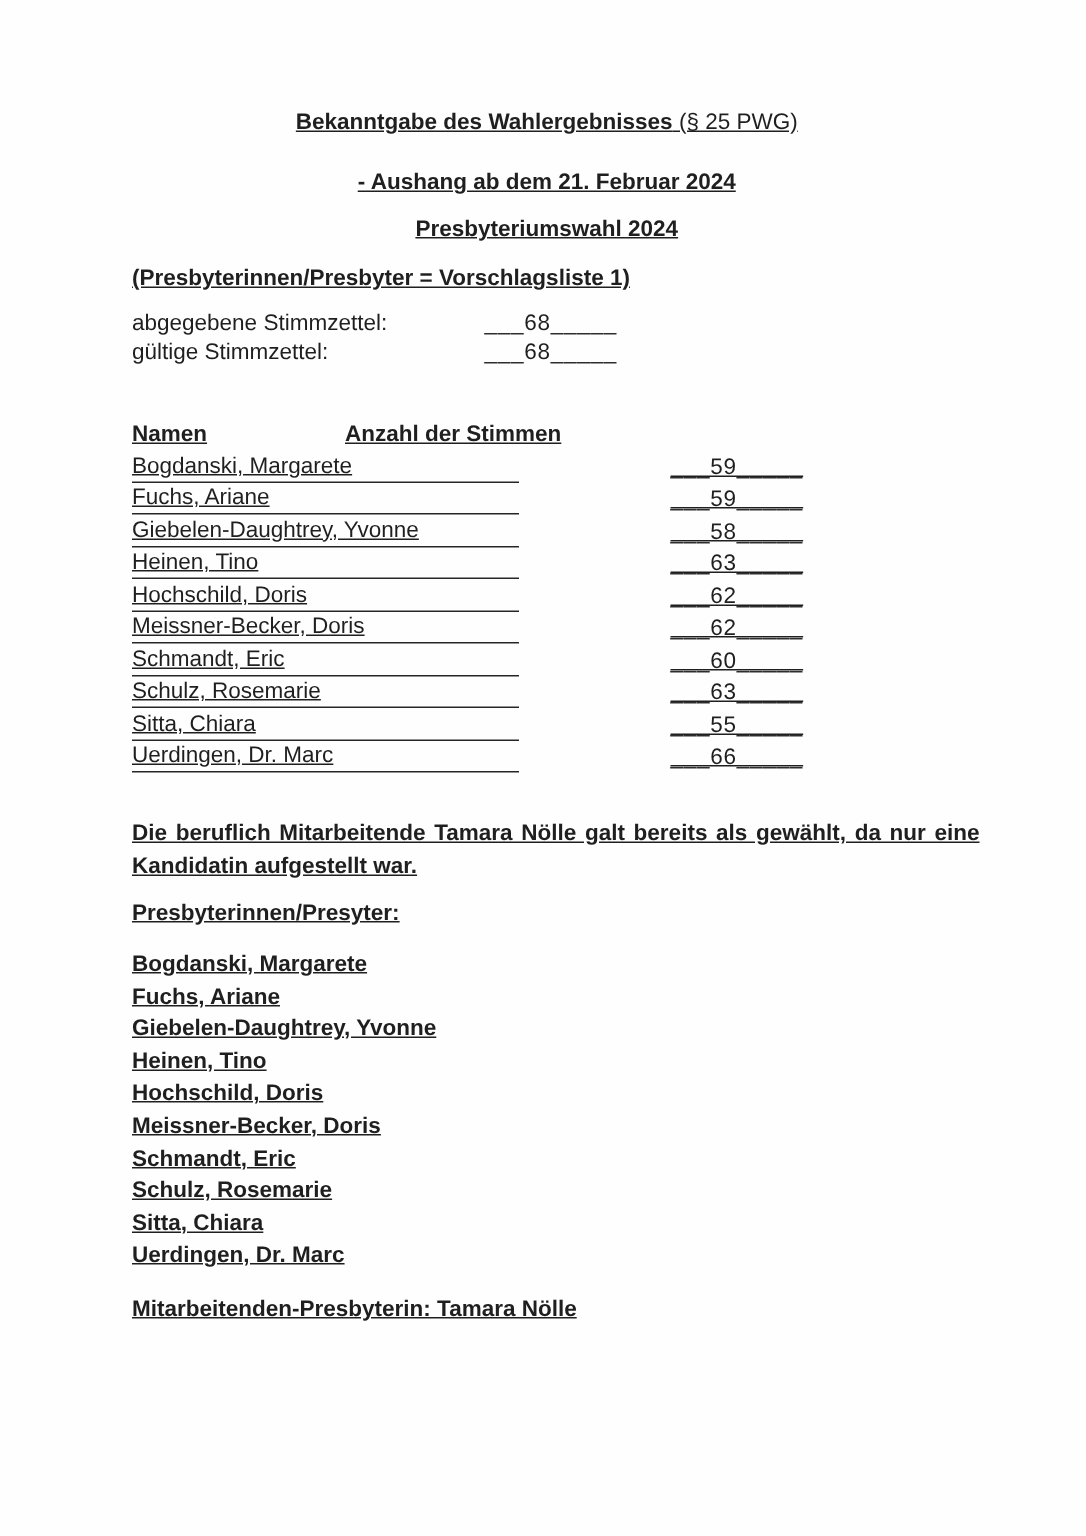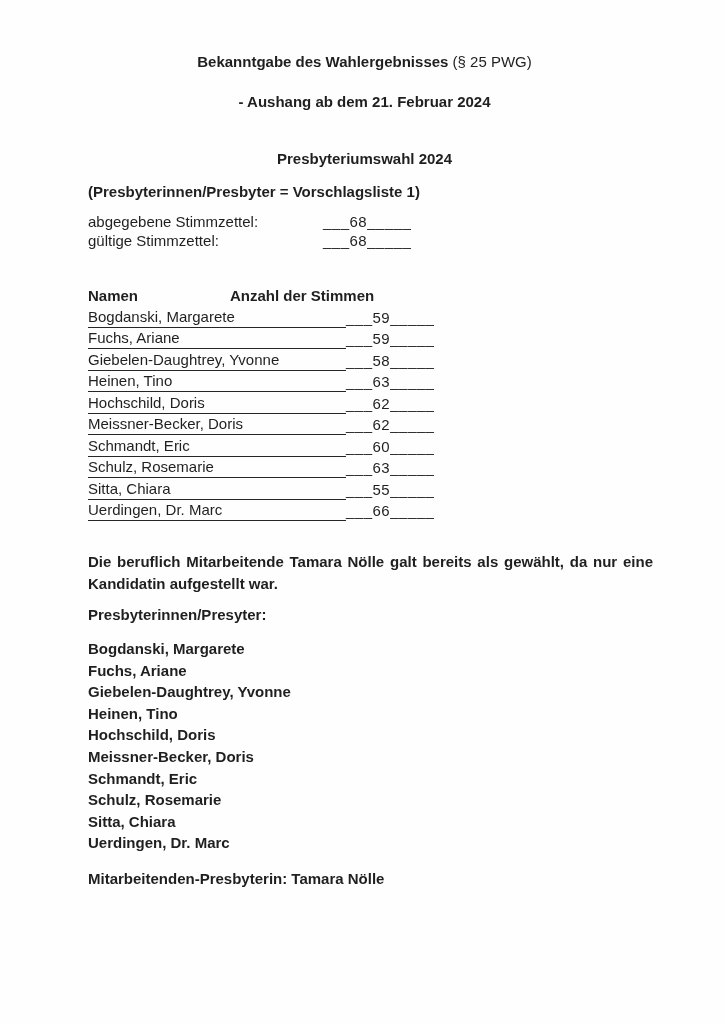--- a/index.html
+++ b/index.html
@@ -2,51 +2,52 @@
 <html lang="de"><head>
 <meta charset="utf-8">
 <style>
   html, body { margin: 0; padding: 0; background: #ffffff; }
   .page {
     position: relative;
     width: 724px;
     height: 1024px;
     box-sizing: border-box;
     background: #fefefe;
-    padding: 52px 67px 0 88px;
+    padding: 72px 67px 0 88px;
     font-family: "Liberation Sans", sans-serif;
     font-size: 15px;
     color: #1f1f1f;
     overflow: hidden;
+    text-decoration: underline;
   }
   .centered { text-align: center; position: relative; left: -8px; }
   .bold { font-weight: 700; }
 
   .doc-title { line-height: 19px; margin: 0 0 21px 0; }
-  .doc-subtitle { font-weight: 700; line-height: 19px; margin: 0 0 38px 0; }
+  .doc-subtitle { font-weight: 700; line-height: 19px; margin: 0 0 12px 0; }
   .section-title { font-weight: 700; line-height: 19px; margin: 0 0 14px 0; }
   .intro { line-height: 19px; margin: 0 0 13px 0; }
   .list-note { font-weight: 700; line-height: 19px; margin: 0 0 11px 0; }
 
   .ballots { margin: 0 0 35px 0; }
   .ballot-row { line-height: 19px; }
   .ballot-label { display: inline-block; width: 235px; }
   .ballot-value { display: inline-block; letter-spacing: 0.5px; }
 
   .results-header { font-weight: 700; line-height: 20px; display: flex; margin-top: 36px; }
   .results-header .h-name { display: inline-block; width: 142px; }
   .result-row { display: flex; align-items: flex-end; height: 21.5px; }
   .cell-name {
     display: inline-block;
     width: 258px;
     border-bottom: 1.6px solid #262626;
     white-space: nowrap;
     line-height: 20px;
   }
-  .cell-votes { display: inline-block; line-height: 20px; letter-spacing: 0.5px; }
+  .cell-votes { display: inline-block; margin-left: 101px; line-height: 20px; letter-spacing: 0.5px; }
   .results { margin: 0 0 30px 0; }
 
   .note-paragraph {
     font-weight: 700;
     line-height: 21.5px;
     text-align: justify;
     margin: 0 4px 11px 0;
   }
   .elected-intro { font-weight: 700; line-height: 19px; margin: 0 0 15px 0; }
   .elected-heading { font-weight: 700; line-height: 19px; margin: 0 0 14px 0; }

